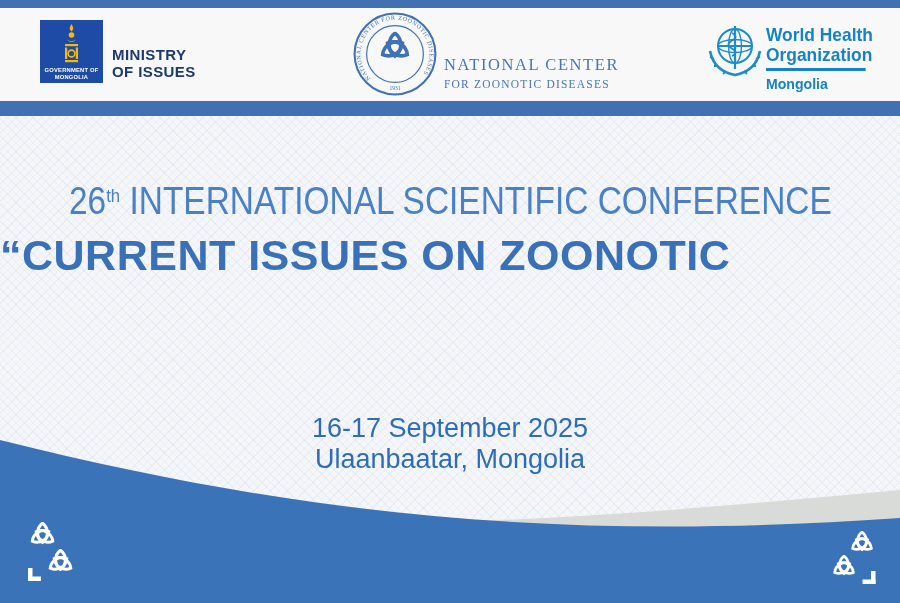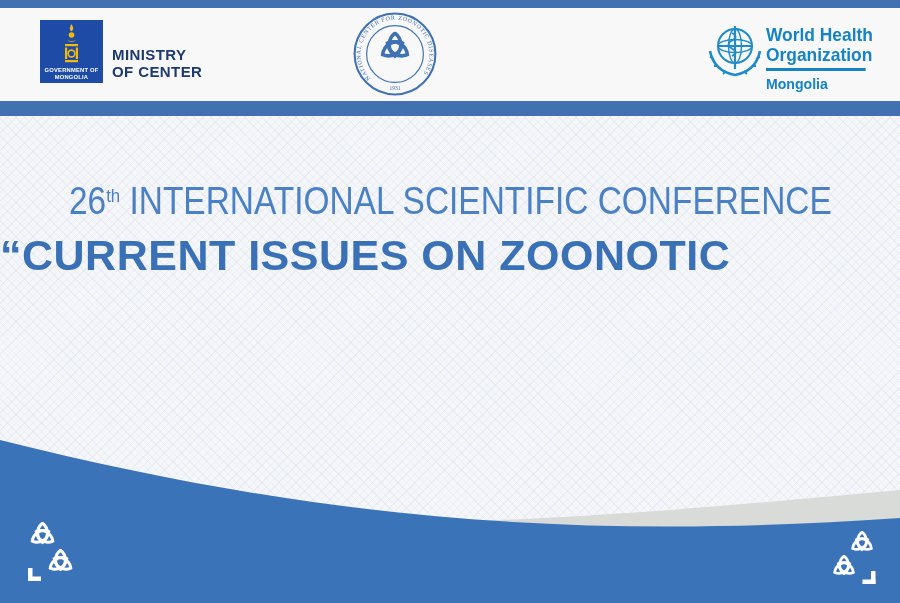--- a/index.html
+++ b/index.html
@@ -74,33 +74,37 @@
         <rect x="25" y="40" width="13" height="2.2"></rect>
         <rect x="25" y="27.5" width="2.2" height="11.5"></rect>
         <rect x="35.8" y="27.5" width="2.2" height="11.5"></rect>
         <circle cx="31.5" cy="33.5" r="3.4" fill="none" stroke="#f5b80c" stroke-width="1.6"></circle>
       </g>
       <text x="31.5" y="52" text-anchor="middle" font-size="5.8" font-weight="bold" fill="#ffffff" letter-spacing="0.2">GOVERNMENT OF</text>
       <text x="31.5" y="59" text-anchor="middle" font-size="5.8" font-weight="bold" fill="#ffffff" letter-spacing="0.2">MONGOLIA</text>
     </svg>
     <div class="ministry-name">
       <div>MINISTRY</div>
-      <div>OF CENTER</div>
+      <div>OF ISSUES</div>
     </div>
 
     <svg class="nczd-seal" width="86" height="86" viewBox="0 0 100 100">
       <circle cx="50" cy="50" r="47" fill="none" stroke="#3f72b4" stroke-width="2.4"></circle>
       <circle cx="50" cy="50" r="33" fill="none" stroke="#3f72b4" stroke-width="1.4"></circle>
       <path id="nczd-ring-path" d="M21.7,78.3 A40,40 0 1 1 78.3,78.3" fill="none"></path>
       <text font-size="7" letter-spacing="0.8" fill="#3f72b4" font-family="Liberation Serif,serif">
         <textPath href="#nczd-ring-path">NATIONAL CENTER FOR ZOONOTIC DISEASES</textPath>
       </text>
       <text x="50" y="92" text-anchor="middle" font-size="6.5" fill="#3f72b4" font-family="Liberation Serif,serif">1931</text>
       <use href="#triquetra" x="27" y="24" width="46" height="46" stroke="#3f72b4"></use>
     </svg>
+    <div class="nczd-name">
+      <div class="l1">NATIONAL CENTER</div>
+      <div class="l2">FOR ZOONOTIC DISEASES</div>
+    </div>
 
     <svg class="who-emblem" width="58" height="66" viewBox="0 0 58 66">
       <g stroke="#1e8cca" fill="none">
         <circle cx="29" cy="25" r="17" stroke-width="2"></circle>
         <line x1="12" y1="25" x2="46" y2="25" stroke-width="1.8"></line>
         <ellipse cx="29" cy="25" rx="17" ry="6.5" stroke-width="1.4"></ellipse>
         <ellipse cx="29" cy="25" rx="6.5" ry="17" stroke-width="1.4"></ellipse>
         <line x1="29" y1="5" x2="29" y2="48" stroke-width="2.2"></line>
         <path d="M26,12 q7,3.5 0,7.5 q-7,4 0,8 q7,4 0,7.5" stroke-width="1.8"></path>
         <path d="M4,30 Q8,50 29,54 Q50,50 54,30" stroke-width="2.6"></path>
@@ -116,20 +120,24 @@
   </header>
 
   <div class="divider-bar"></div>
 
   <main class="main">
     <div class="heading">
       <span class="condense"><span>26</span><sup>th</sup><span> INTERNATIONAL SCIENTIFIC CONFERENCE</span></span>
     </div>
     <div class="title">
       <div>“CURRENT ISSUES ON ZOONOTIC</div>
+    </div>
+    <div class="when-where">
+      <div>16-17 September 2025</div>
+      <div>Ulaanbaatar, Mongolia</div>
     </div>
   </main>
 
   <svg class="wave" width="900" height="173" viewBox="0 0 900 173">
     <path d="M0,56 C260,112 520,96 900,60 L900,173 L0,173 Z" fill="#d9dbd8"></path>
     <path d="M0,10 C300,85 560,112 900,88 L900,173 L0,173 Z" fill="#3b73b8"></path>
   </svg>
 
   <svg class="ornament left" width="62" height="70" viewBox="0 0 62 70">
     <use href="#triquetra" x="4" y="4" width="33" height="33" stroke="#ffffff"></use>

